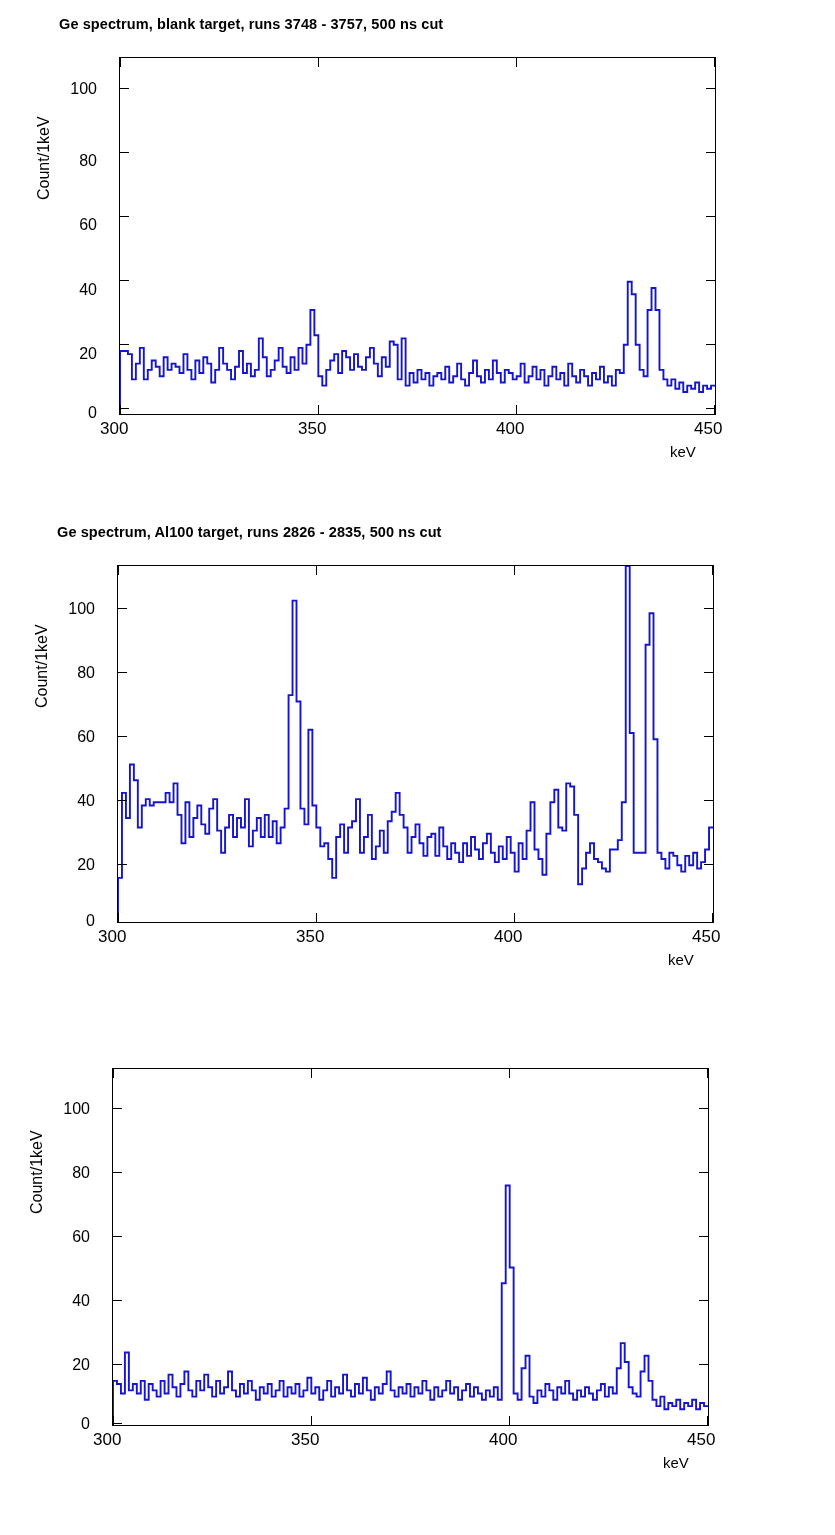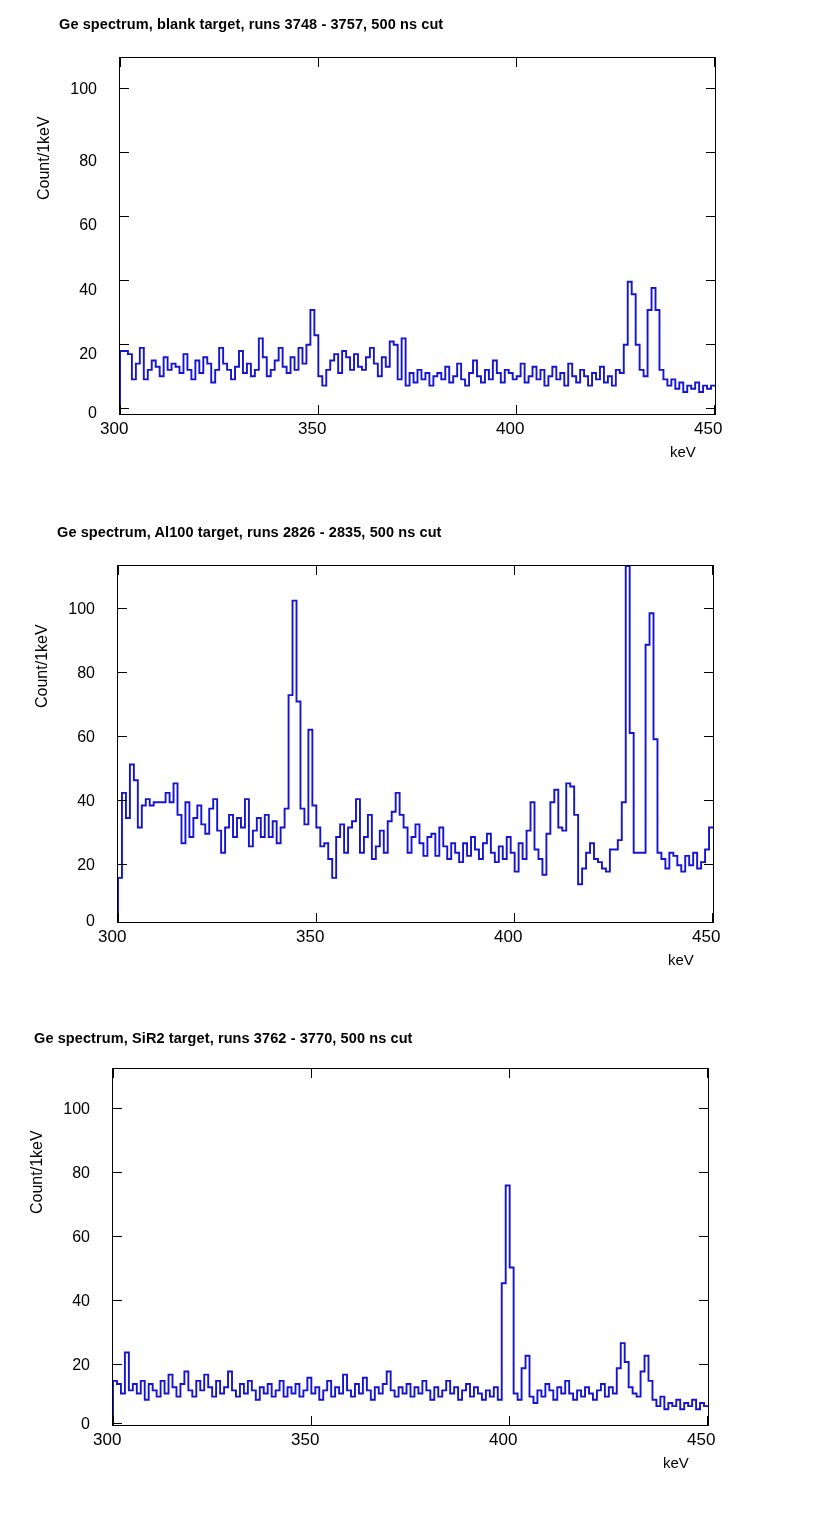--- a/index.html
+++ b/index.html
@@ -168,21 +168,20 @@
     </div>
 
     <div class="xtick-label" style="left:93px;top:419px;">300</div>
     <div class="xtick-label" style="left:291px;top:419px;">350</div>
     <div class="xtick-label" style="left:489px;top:419px;">400</div>
     <div class="xtick-label" style="left:687px;top:419px;">450</div>
     <div class="xlabel" style="left:663px;top:443px;">keV</div>
   </div>
 
   <div class="panel" style="position:absolute;left:0;top:1014px;">
-    <div class="panel-title" style="left:34px;">Ge spectrum, SiR2 target, runs 3762 - 3770, 500 ns cut</div>
 
     <div class="ylabel" style="left:28px;top:200px;">Count/1keV</div>
 
     <div class="ytick-label" style="left:56px;top:86px;width:34px;">100</div>
     <div class="ytick-label" style="left:56px;top:150px;width:34px;">80</div>
     <div class="ytick-label" style="left:56px;top:214px;width:34px;">60</div>
     <div class="ytick-label" style="left:56px;top:278px;width:34px;">40</div>
     <div class="ytick-label" style="left:56px;top:342px;width:34px;">20</div>
     <div class="ytick-label" style="left:56px;top:401px;width:34px;">0</div>
 

